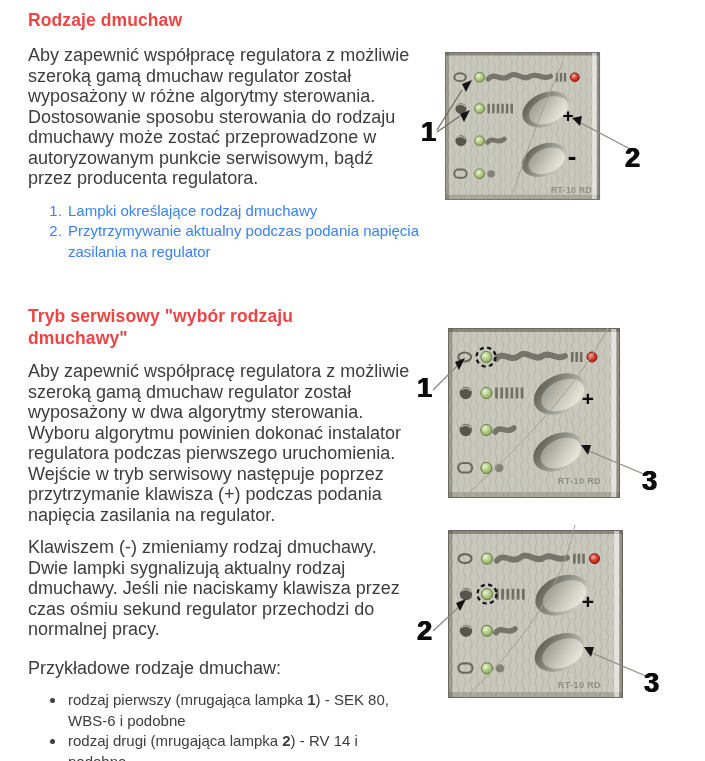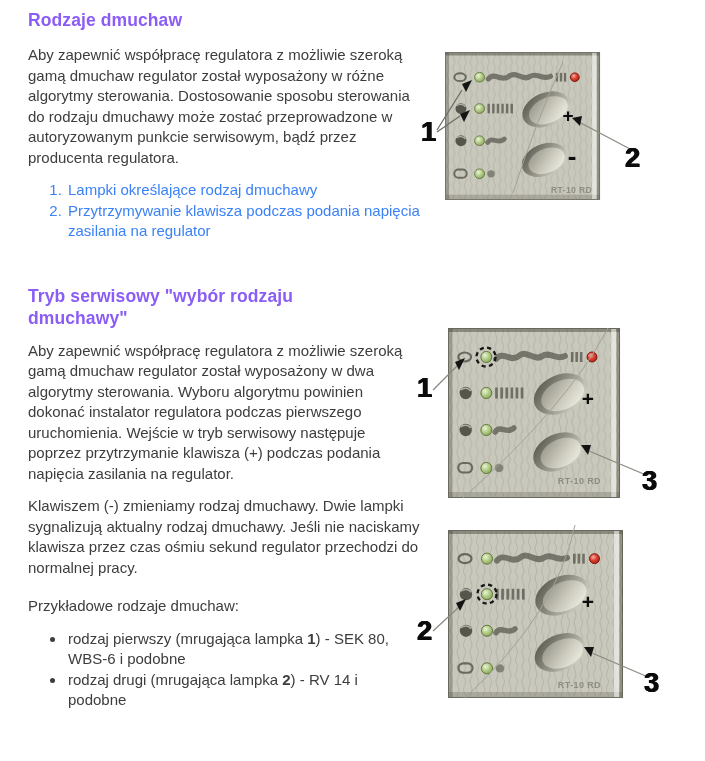--- a/index.html
+++ b/index.html
@@ -1,44 +1,44 @@
 <!DOCTYPE html>
 <html><head>
 <meta charset="utf-8">
 <style>
   html,body{margin:0;padding:0;}
   body{
     width:705px;height:761px;overflow:hidden;background:#ffffff;
     font-family:"Liberation Sans",sans-serif;position:relative;
   }
   .content{position:absolute;left:28px;top:0;width:392px;}
-  h2{font-size:17.5px;line-height:22px;margin:9px 0 14px;color:#8b5cf6;font-weight:700;letter-spacing:.1px;}
+  h2{font-size:17.5px;line-height:22px;margin:9px 0 14px;color:#ef4444;font-weight:700;letter-spacing:.1px;}
   h2.h2b{margin-top:43px;margin-bottom:12px;max-width:332px;}
-  p{margin:0 0 12px;font-size:15px;line-height:20.5px;color:#3d3d3d;}
+  p{margin:0 0 12px;font-size:18px;line-height:20.5px;color:#3d3d3d;}
   p.tight{margin-bottom:18px;}
   ol{margin:0;padding-left:38px;font-size:15px;line-height:20.5px;color:#3b82f6;}
   ul{margin:8px 0 8px;padding-left:38px;font-size:15px;line-height:20.5px;color:#3d3d3d;}
   li{padding-left:2px;}
   li b{font-weight:700;}
   figure{margin:0;position:absolute;}
   .fig svg{position:absolute;left:0;top:0;}
   .callout{
     position:absolute;font-size:27px;font-weight:700;line-height:1;color:#0b0b0b;
     text-shadow:.7px 0 0 #0b0b0b,-.4px 0 0 #0b0b0b;
   }
 </style>
 </head>
 <body>
 
 <div class="content">
   <h2>Rodzaje dmuchaw</h2>
   <p>Aby zapewnić współpracę regulatora z możliwie szeroką gamą dmuchaw regulator został wyposażony w różne algorytmy sterowania. Dostosowanie sposobu sterowania do rodzaju dmuchawy może zostać przeprowadzone w autoryzowanym punkcie serwisowym, bądź przez producenta regulatora.</p>
   <ol>
     <li>Lampki określające rodzaj dmuchawy</li>
-    <li>Przytrzymywanie klawisza podczas podania napięcia zasilania na regulator</li>
+    <li>Przytrzymywanie aktualny podczas podania napięcia zasilania na regulator</li>
   </ol>
   <h2 class="h2b">Tryb serwisowy "wybór rodzaju dmuchawy"</h2>
   <p>Aby zapewnić współpracę regulatora z możliwie szeroką gamą dmuchaw regulator został wyposażony w dwa algorytmy sterowania. Wyboru algorytmu powinien dokonać instalator regulatora podczas pierwszego uruchomienia. Wejście w tryb serwisowy następuje poprzez przytrzymanie klawisza (+) podczas podania napięcia zasilania na regulator.</p>
   <p class="tight">Klawiszem (-) zmieniamy rodzaj dmuchawy. Dwie lampki sygnalizują aktualny rodzaj dmuchawy. Jeśli nie naciskamy klawisza przez czas ośmiu sekund regulator przechodzi do normalnej pracy.</p>
   <p>Przykładowe rodzaje dmuchaw:</p>
   <ul>
     <li><span>rodzaj pierwszy (mrugająca lampka </span><b>1</b><span>) - SEK 80, WBS-6 i podobne</span></li>
     <li><span>rodzaj drugi (mrugająca lampka </span><b>2</b><span>) - RV 14 i podobne</span></li>
   </ul>
 </div>

